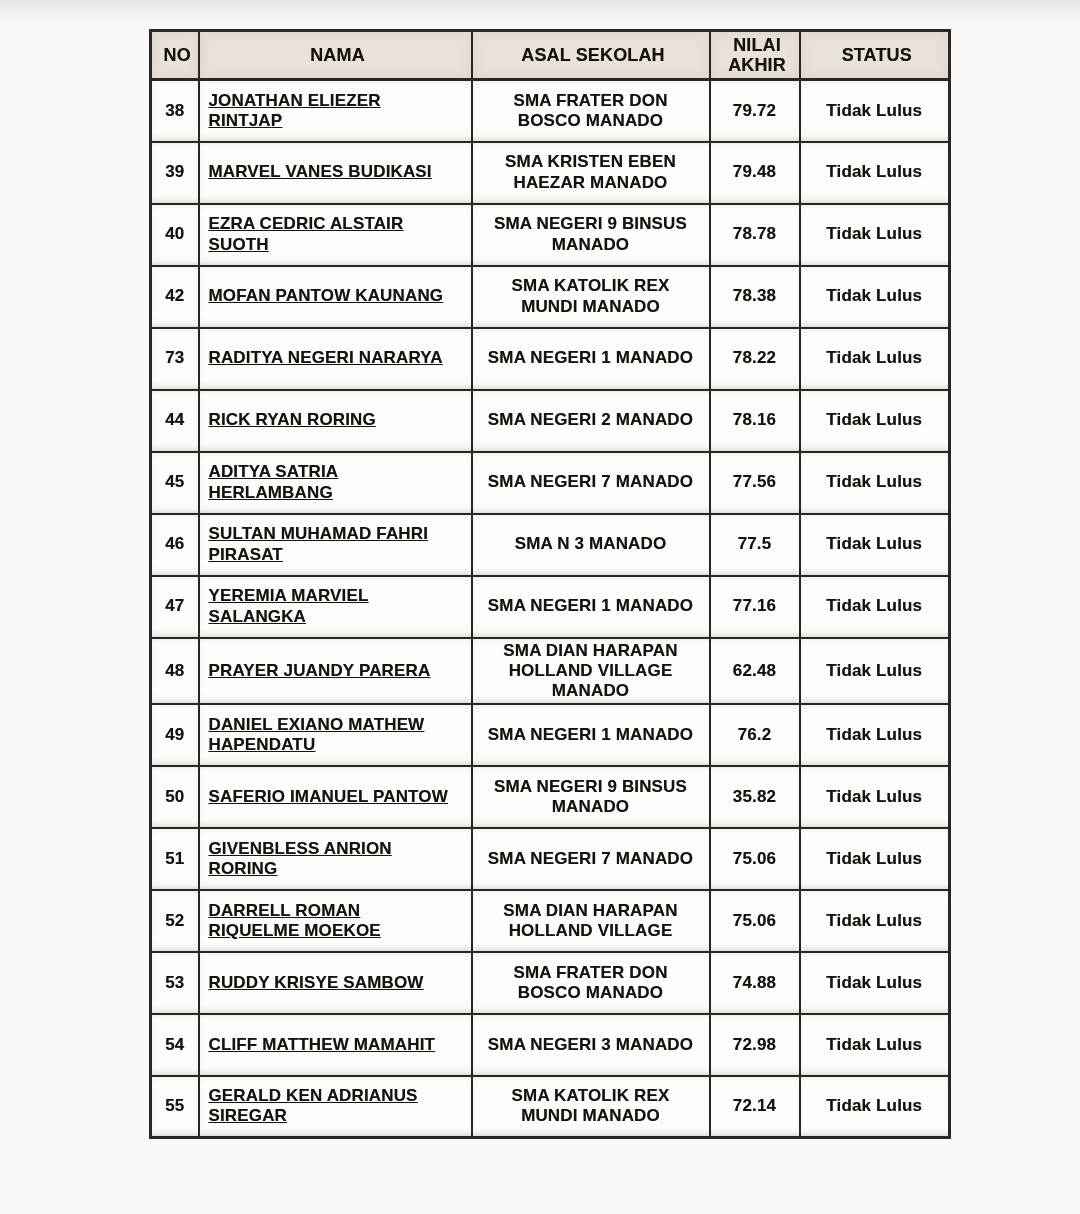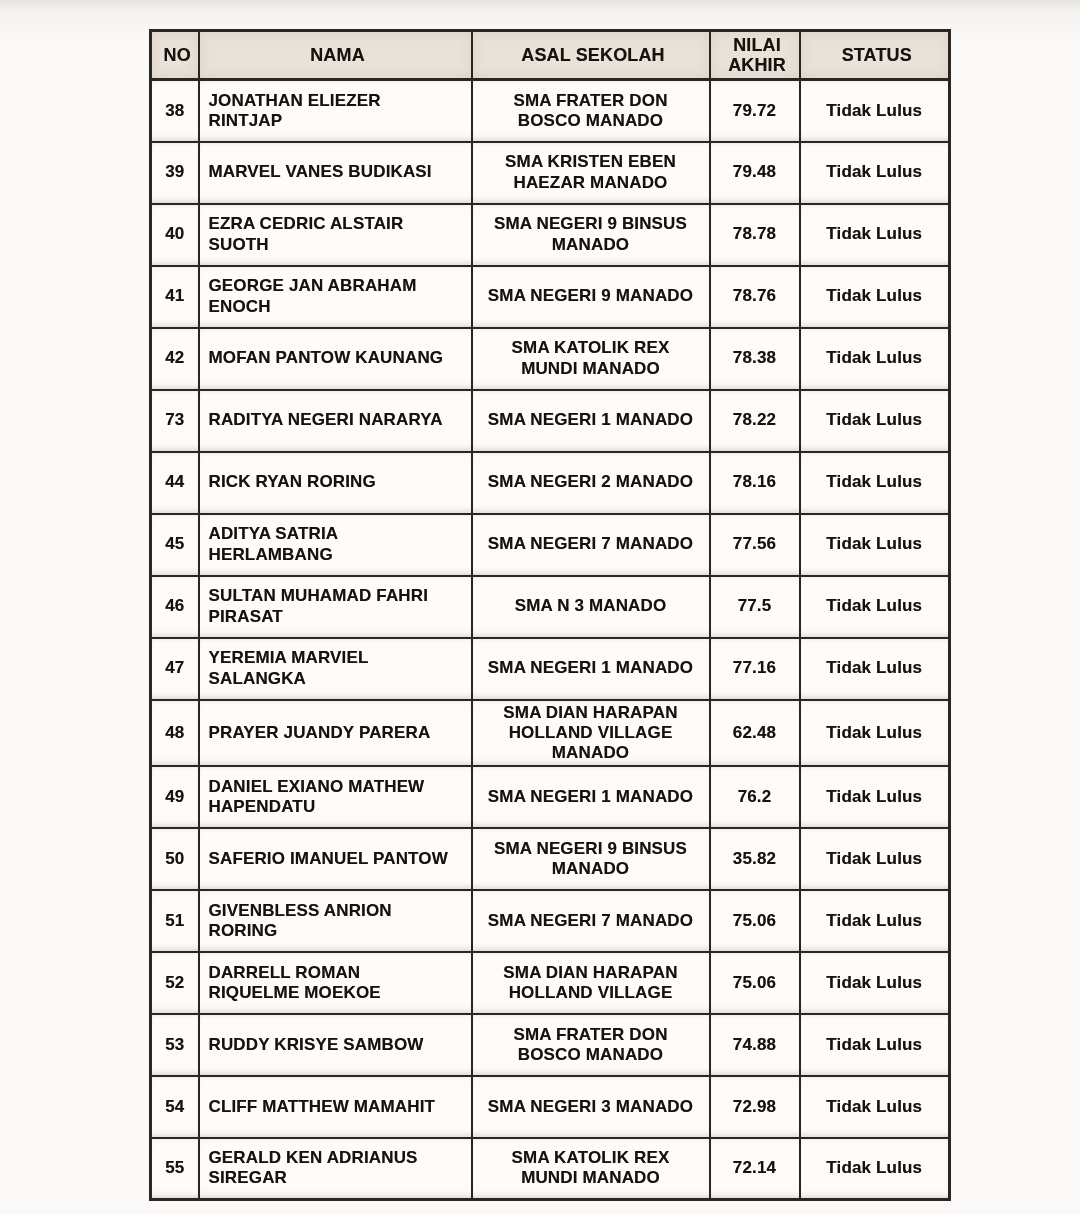--- a/index.html
+++ b/index.html
@@ -51,21 +51,21 @@
     border-bottom-width: 3.5px;
     box-shadow: inset 0 0 14px rgba(150, 125, 105, 0.15);
     padding-left: 10px;
   }
   tbody tr { height: 62px; }
   tbody td {
     font-size: 17px;
     line-height: 1.18;
   }
   td.c-no, td.c-nilai, td.c-status, td.c-asal, th { text-align: center; }
-  td.c-nama { text-align: left; padding-left: 9px; padding-right: 4px; }
+  td.c-nama { text-align: left; padding-left: 9px; padding-right: 4px; text-decoration: underline; }
 </style>
 </head>
 <body>
 
 <div class="page">
   <table class="results">
     <colgroup>
       <col style="width:48px">
       <col style="width:273px">
       <col style="width:238px">
@@ -103,28 +103,20 @@
       <tr>
         <td class="c-no">40</td>
         <td class="c-nama">EZRA CEDRIC ALSTAIR
 SUOTH</td>
         <td class="c-asal">SMA NEGERI 9 BINSUS
 MANADO</td>
         <td class="c-nilai">78.78</td>
         <td class="c-status">Tidak Lulus</td>
       </tr>
       <tr>
-        <td class="c-no">41</td>
-        <td class="c-nama">GEORGE JAN ABRAHAM
-ENOCH</td>
-        <td class="c-asal">SMA NEGERI 9 MANADO</td>
-        <td class="c-nilai">78.76</td>
-        <td class="c-status">Tidak Lulus</td>
-      </tr>
-      <tr>
         <td class="c-no">42</td>
         <td class="c-nama">MOFAN PANTOW KAUNANG</td>
         <td class="c-asal">SMA KATOLIK REX
 MUNDI MANADO</td>
         <td class="c-nilai">78.38</td>
         <td class="c-status">Tidak Lulus</td>
       </tr>
       <tr>
         <td class="c-no">73</td>
         <td class="c-nama">RADITYA NEGERI NARARYA</td>

